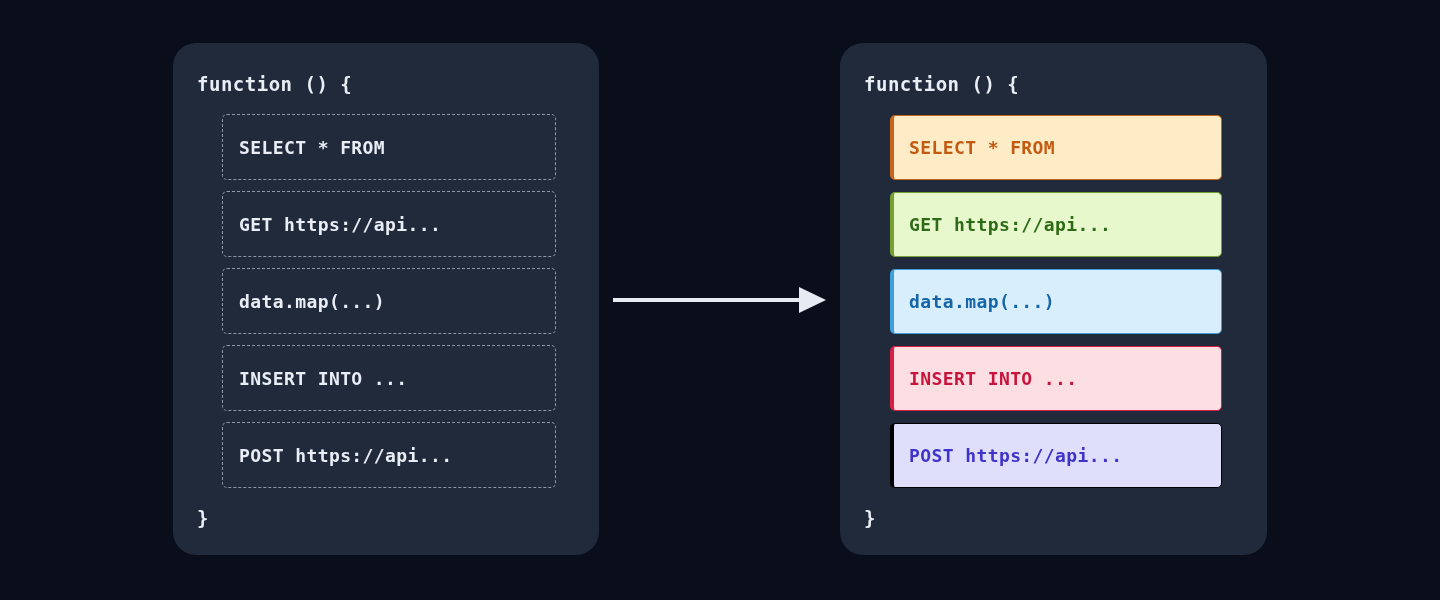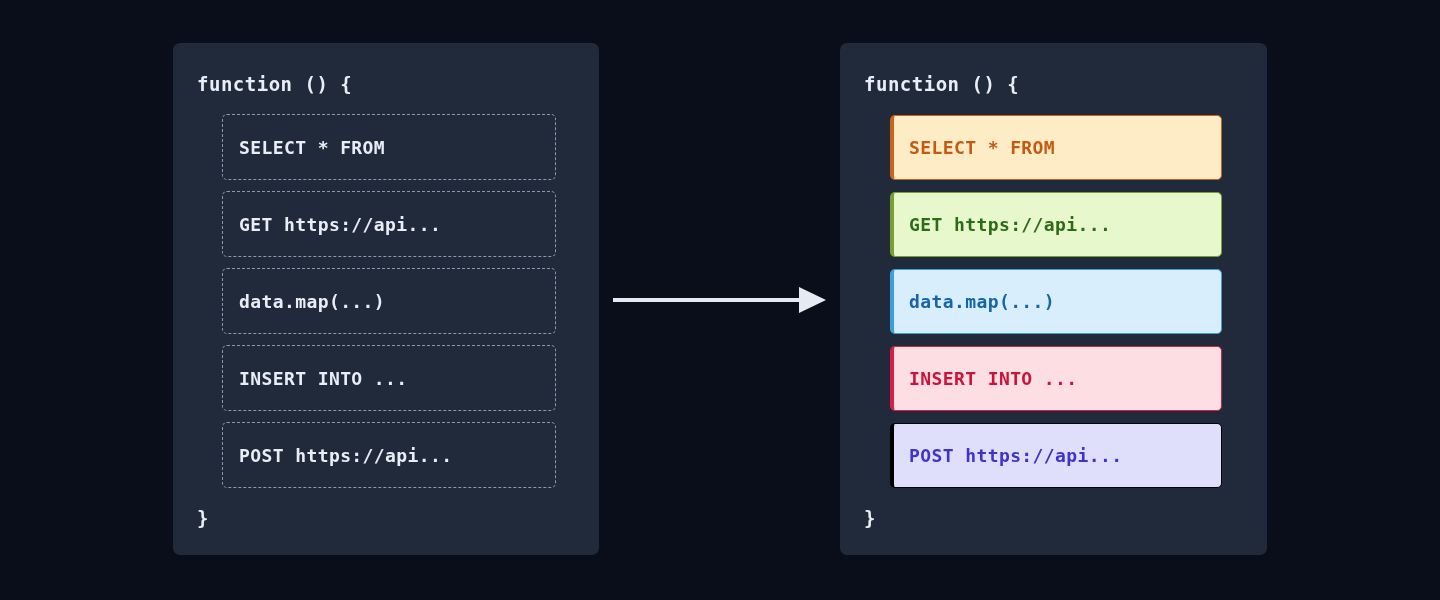--- a/index.html
+++ b/index.html
@@ -22,21 +22,21 @@
     width: 1440px;
     height: 600px;
   }
 
   
   .panel {
     position: absolute;
     top: 43px;
     height: 512px;
     background: #212a3a;
-    border-radius: 7px;
+    border-radius: 23px;
   }
   .panel-before { left: 173px; width: 426px; }
   .panel-after  { left: 840px; width: 427px; }
 
   .fn-open {
     position: absolute;
     left: 24px;
     top: 30px;
     font-size: 19px;
     font-weight: bold;

